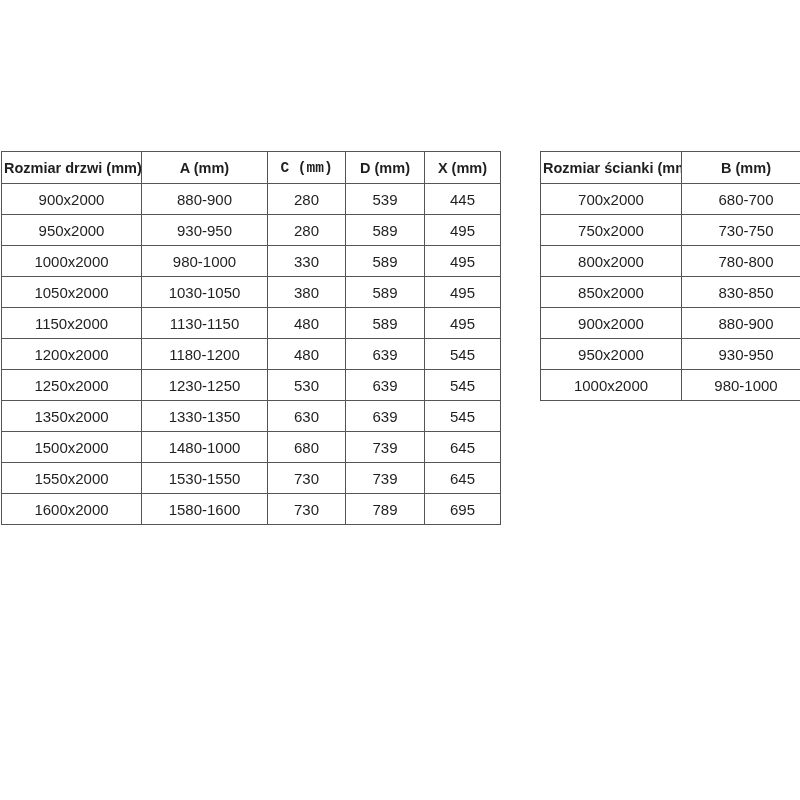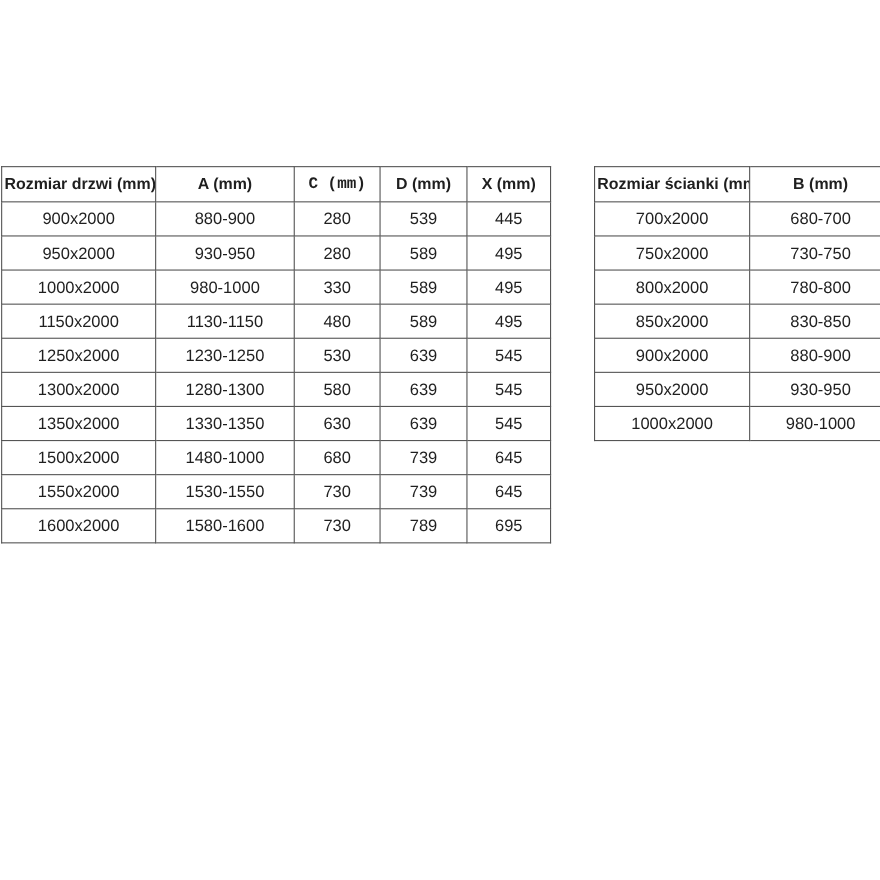--- a/index.html
+++ b/index.html
@@ -83,37 +83,44 @@
           <td>495</td>
         </tr>
         <tr>
           <td>1000x2000</td>
           <td>980-1000</td>
           <td>330</td>
           <td>589</td>
           <td>495</td>
         </tr>
         <tr>
+          <td>1050x2000</td>
+          <td>1030-1050</td>
+          <td>380</td>
+          <td>589</td>
+          <td>495</td>
+        </tr>
+        <tr>
           <td>1150x2000</td>
           <td>1130-1150</td>
           <td>480</td>
           <td>589</td>
           <td>495</td>
         </tr>
         <tr>
-          <td>1250x2000</td>
-          <td>1230-1250</td>
-          <td>530</td>
+          <td>1200x2000</td>
+          <td>1180-1200</td>
+          <td>480</td>
           <td>639</td>
           <td>545</td>
         </tr>
         <tr>
-          <td>1300x2000</td>
-          <td>1280-1300</td>
-          <td>580</td>
+          <td>1250x2000</td>
+          <td>1230-1250</td>
+          <td>530</td>
           <td>639</td>
           <td>545</td>
         </tr>
         <tr>
           <td>1350x2000</td>
           <td>1330-1350</td>
           <td>630</td>
           <td>639</td>
           <td>545</td>
         </tr>

